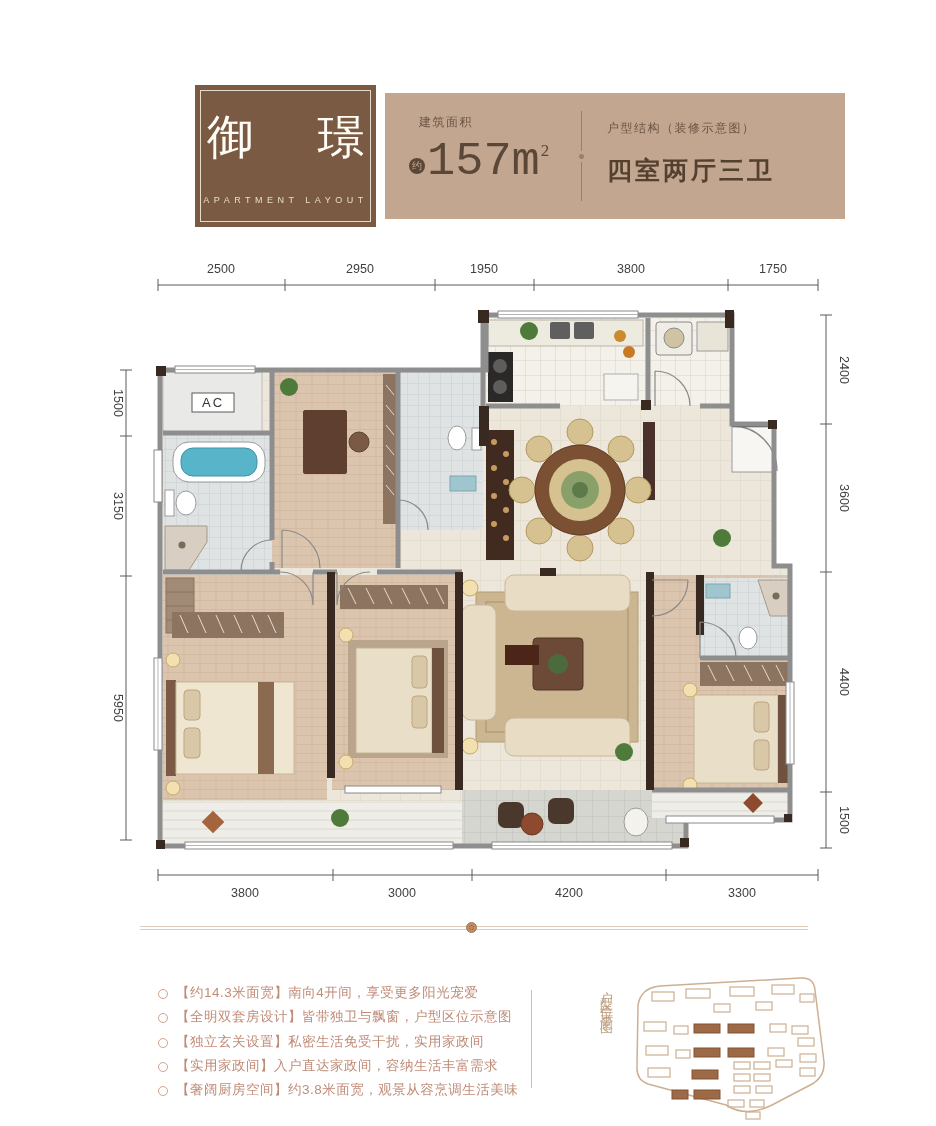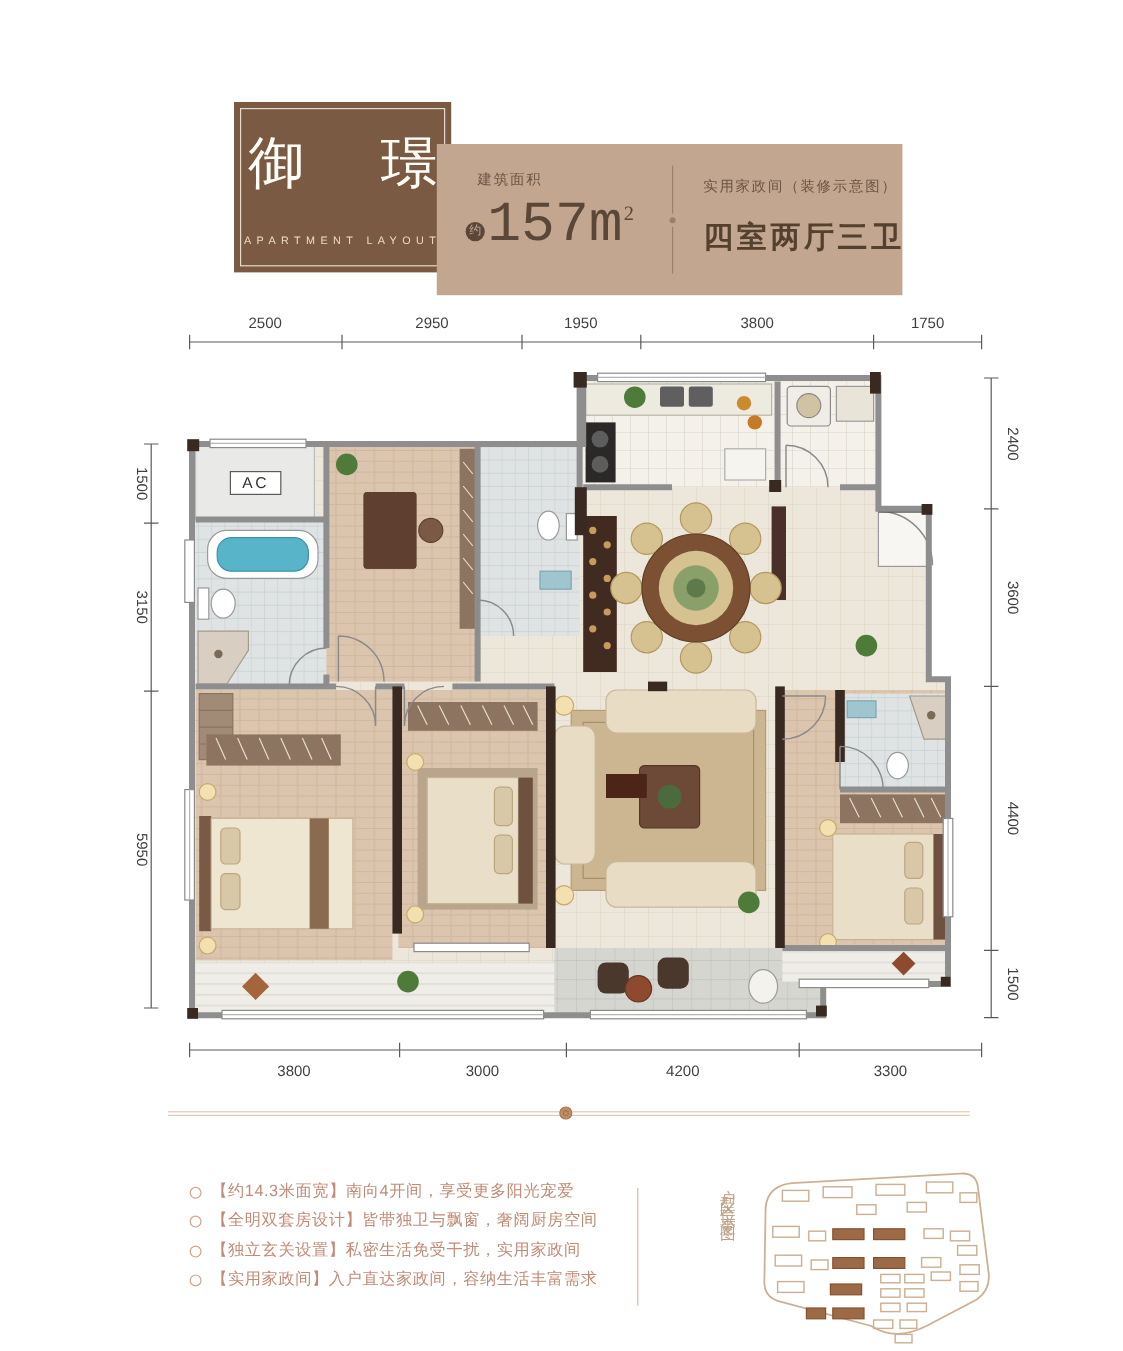--- a/index.html
+++ b/index.html
@@ -18,22 +18,22 @@
   }
   .logo-title{
     font-family:"Liberation Serif","DejaVu Serif",serif;
     color:#fffdf6;font-size:47px;letter-spacing:26px;text-indent:26px;
     line-height:1;margin-top:6px;white-space:nowrap;
   }
   .logo-sub{
     color:#e9dcc6;font-size:9px;letter-spacing:4.5px;margin-top:34px;white-space:nowrap;
   }
   .info-box{
-    position:absolute;left:364px;top:93px;width:388px;height:126px;
-    background:#c3a690;box-sizing:border-box;margin-top:27px;
+    position:absolute;left:385px;top:93px;width:460px;height:126px;
+    background:#c3a690;box-sizing:border-box;
   }
   .area-col{position:absolute;left:34px;top:21px;}
   .small-label{color:#6b5544;font-size:12px;letter-spacing:1.5px;}
   .area-value-row{display:flex;align-items:flex-end;margin-top:10px;margin-left:-10px;}
   .approx-badge{
     width:16px;height:16px;border-radius:50%;background:#5b4737;color:#c3a690;
     font-size:10px;line-height:16px;text-align:center;margin:0 2px 9px 0;flex:0 0 auto;
   }
   .area-num{
     font-family:Liberation Mono, monospace;
@@ -93,21 +93,21 @@
       <span class="area-num">157m</span>
       <span class="area-sup">2</span>
     </div>
   </div>
   <div class="vdiv">
     <div class="l"></div>
       <div class="dot"></div>
       <div class="l"></div>
   </div>
   <div class="structure-col">
-    <div class="small-label">实用家政间（装修示意图）</div>
+    <div class="small-label">户型结构（装修示意图）</div>
     <div class="structure-value">四室两厅三卫</div>
   </div>
 </div>
 
 <svg style="position:absolute;left:0;top:240px;" width="936" height="680" viewBox="0 0 936 680">
   <defs>
     <pattern id="tileP" width="20" height="20" patternUnits="userSpaceOnUse">
       <rect width="20" height="20" fill="#ece7da"></rect>
       <path d="M20 0H0V20" stroke="#dcd5c2" fill="none" stroke-width="1"></path>
     </pattern>
@@ -396,29 +396,33 @@
 <div class="rule r2"></div>
 <div class="rule-ornament"></div>
 
 <div class="features">
   <div class="feature-row">
     <span class="bullet"></span>
     <span class="feature-text">【约14.3米面宽】南向4开间，享受更多阳光宠爱</span>
   </div>
   <div class="feature-row">
     <span class="bullet"></span>
-    <span class="feature-text">【全明双套房设计】皆带独卫与飘窗，奢阔厨房空间</span>
+    <span class="feature-text">【全明双套房设计】皆带独卫与飘窗，户型区位示意图</span>
   </div>
   <div class="feature-row">
     <span class="bullet"></span>
     <span class="feature-text">【独立玄关设置】私密生活免受干扰，实用家政间</span>
   </div>
   <div class="feature-row">
     <span class="bullet"></span>
     <span class="feature-text">【实用家政间】入户直达家政间，容纳生活丰富需求</span>
+  </div>
+  <div class="feature-row">
+    <span class="bullet"></span>
+    <span class="feature-text">【奢阔厨房空间】约3.8米面宽，观景从容烹调生活美味</span>
   </div>
 </div>
 
 <div class="list-divider"></div>
 <div class="sitemap-label">户型区位示意图</div>
 
 <svg style="position:absolute;left:622px;top:972px;" width="240" height="154" viewBox="0 0 240 154">
   <path d="M16,34 Q18,16 38,14 L178,6 Q192,5 193,18 L202,90 Q203,103 192,111 L150,133 Q124,146 104,133 L26,112 Q14,108 15,94 Z" fill="none" stroke="#cdb093" stroke-width="1.5"></path>
   <g fill="none" stroke="#cdb093" stroke-width="1.2">
     <rect x="30" y="20" width="22" height="9"></rect>

